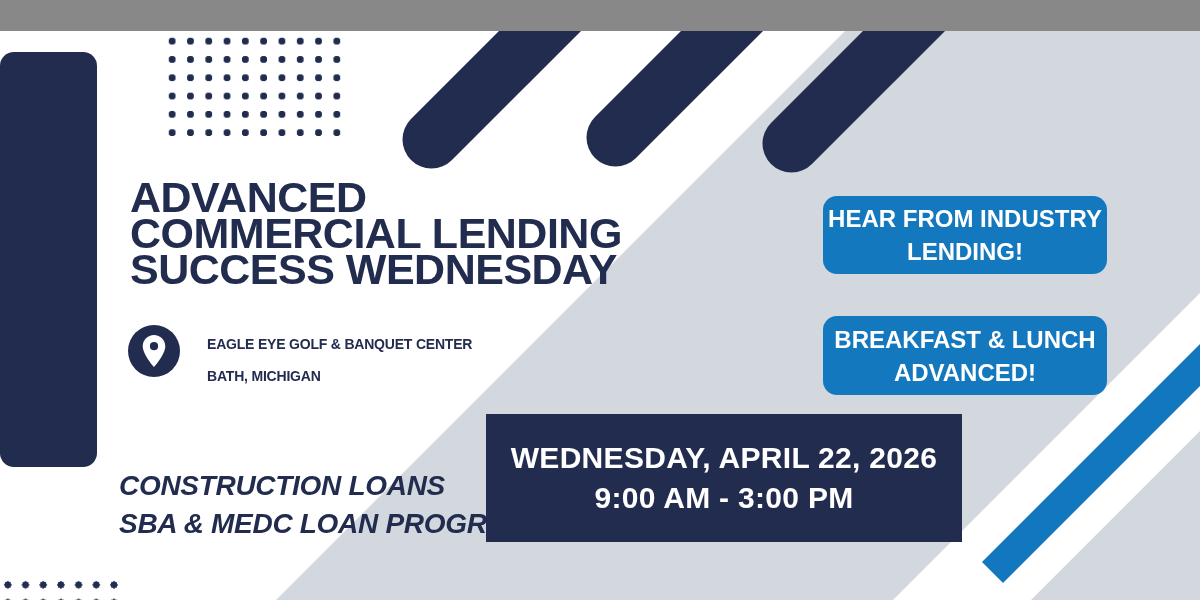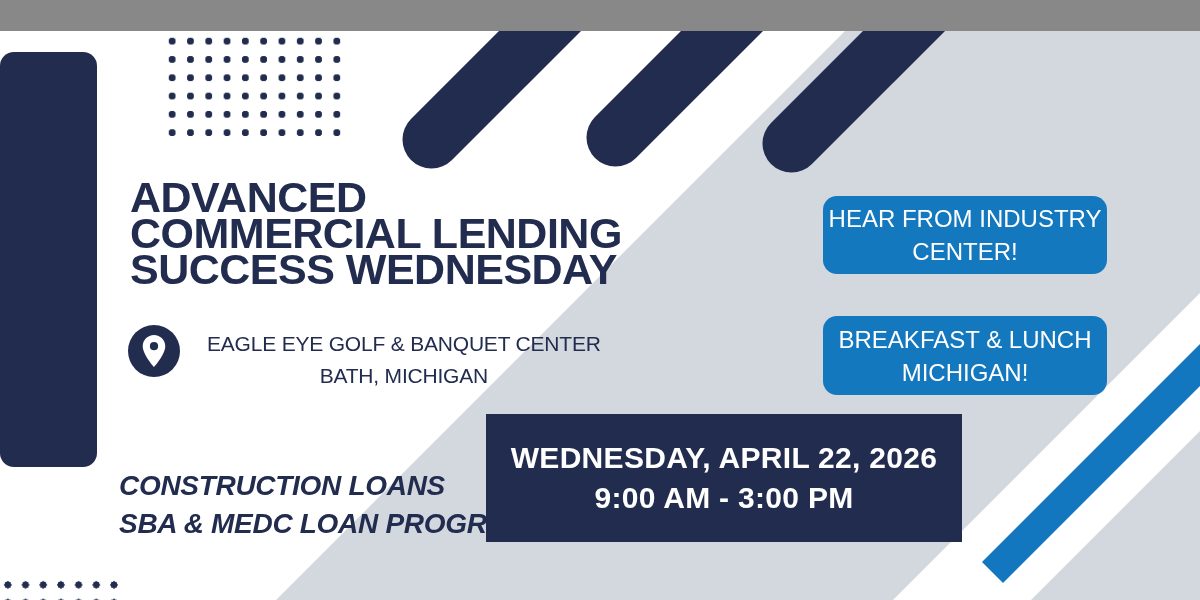--- a/index.html
+++ b/index.html
@@ -54,28 +54,28 @@
   
   .title {
     position:absolute; left:130px; top:148px;
     color:var(--navy); font-size:43px; font-weight:bold;
     line-height:36px; letter-spacing:-0.5px; white-space:nowrap;
   }
   .loc-row { position:absolute; left:128px; top:294px; }
   .pin-badge { position:absolute; left:0; top:0; width:52px; height:52px; }
   .loc-text {
     position:absolute; left:79px; top:3px;
-    color:var(--navy); font-size:21px; font-weight:normal;
-    line-height:32px; letter-spacing:-0.2px; white-space:nowrap;text-align:center;
+    color:var(--navy); font-size:14px; font-weight:bold;
+    line-height:32px; letter-spacing:-0.2px; white-space:nowrap;
   }
   .badge {
     position:absolute; left:823px; width:284px;
     background:var(--badge-blue); border-radius:14px;
     display:flex; flex-direction:column; align-items:center; justify-content:center;
-    color:var(--white); font-size:24px; font-weight:normal; line-height:33px;
+    color:var(--white); font-size:24px; font-weight:bold; line-height:33px;
     text-align:center; letter-spacing:0;
   }
   .badge.b1 { top:165px; height:78px; }
   .badge.b2 { top:285px; height:79px; }
   .date-box {
     position:absolute; left:486px; top:383px; width:476px; height:128px;
     background:var(--navy);
     display:flex; flex-direction:column; align-items:center; justify-content:center;
     color:var(--white); font-size:30px; font-weight:bold; line-height:40px;
     text-align:center; letter-spacing:0.3px;
@@ -113,25 +113,25 @@
       <path fill="var(--white)" fill-rule="evenodd" d="M12 4.6c-2.9 0-5.2 2.3-5.2 5.2 0 3.9 5.2 9.6 5.2 9.6s5.2-5.7 5.2-9.6c0-2.9-2.3-5.2-5.2-5.2zm0 7.1a1.9 1.9 0 1 1 0-3.8 1.9 1.9 0 0 1 0 3.8z"></path>
     </svg>
     <div class="loc-text">
       <div>EAGLE EYE GOLF &amp; BANQUET CENTER</div>
       <div>BATH, MICHIGAN</div>
     </div>
   </div>
 
   <div class="badge b1">
     <div>HEAR FROM INDUSTRY</div>
-    <div>CENTER!</div>
+    <div>LENDING!</div>
   </div>
   <div class="badge b2">
     <div>BREAKFAST &amp; LUNCH</div>
-    <div>MICHIGAN!</div>
+    <div>ADVANCED!</div>
   </div>
 
   <div class="date-box">
     <div>WEDNESDAY, APRIL 22, 2026</div>
     <div>9:00 AM - 3:00 PM</div>
   </div>
 
   <div class="topics">
     <div>CONSTRUCTION LOANS</div>
     <div>SBA &amp; MEDC LOAN PROGRAMS</div>

